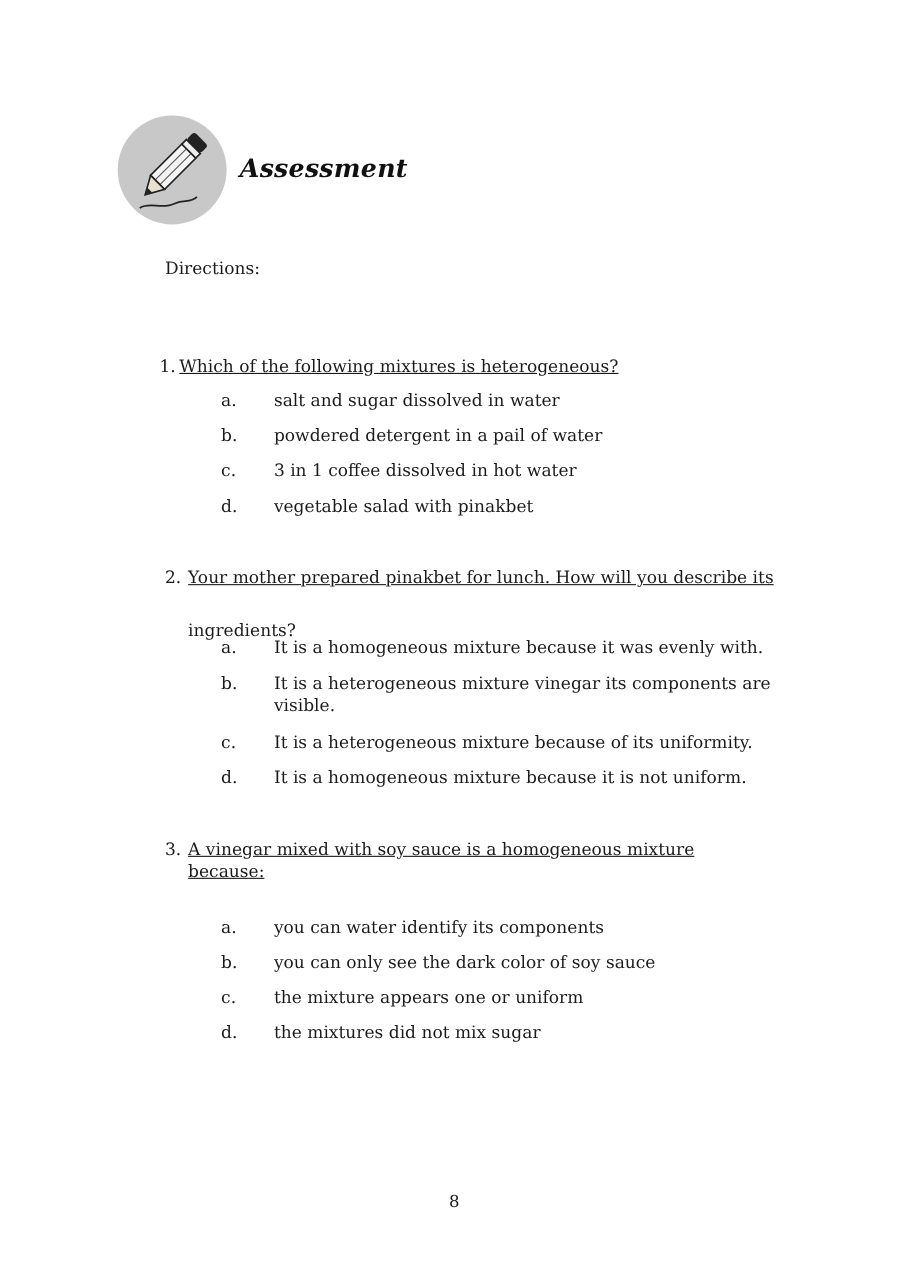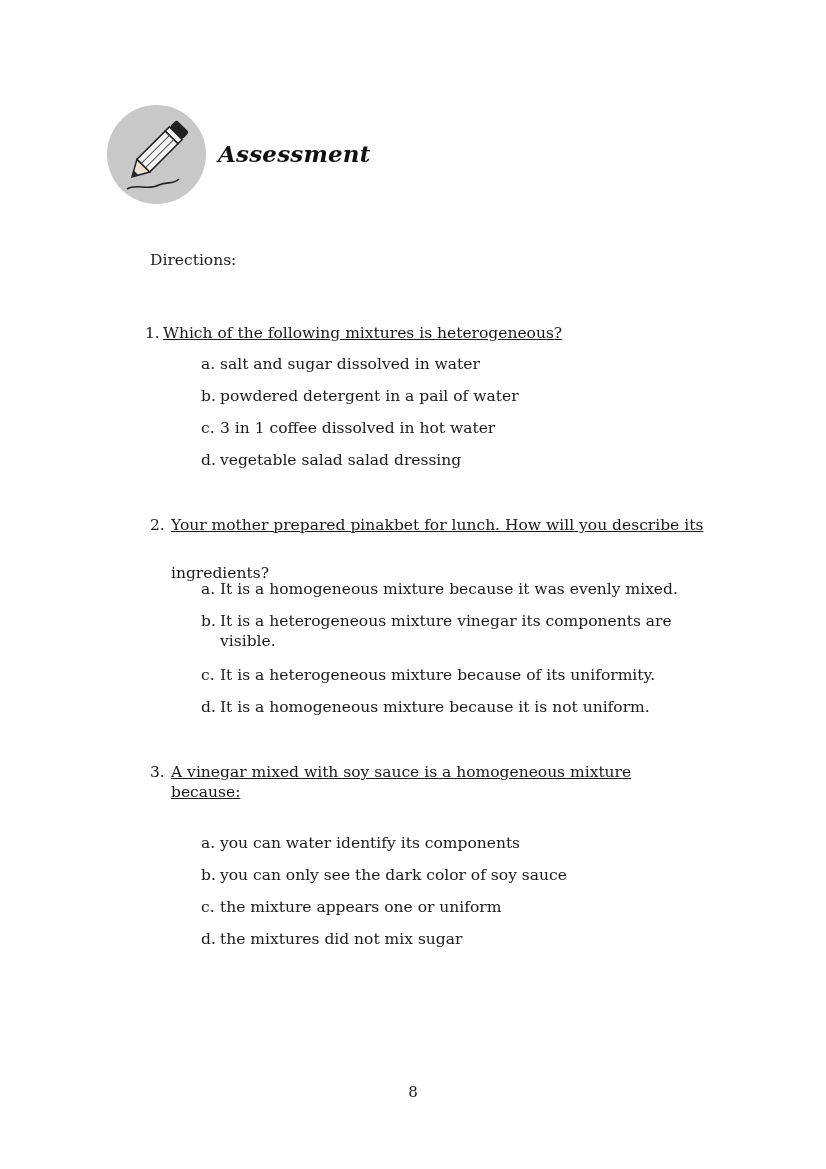--- a/index.html
+++ b/index.html
@@ -38,21 +38,21 @@
       font-family: "DejaVu Serif", serif;
       font-weight: bold;
       font-style: italic;
       font-size: 23px;
       letter-spacing: 0.2px;
       color: #111;
     }
     .directions {
       position: absolute;
       left: 150px;
-      top: 250px;
+      top: 234px;
       font-size: 15.5px;
       line-height: 20px;
       display: flex;
     }
     .directions .label {
       width: 100px;
       flex: none;
     }
     .directions .text {
       width: 480px;
@@ -72,21 +72,21 @@
       flex: 1;
       text-decoration: underline;
     }
     .option {
       position: absolute;
       font-size: 15.5px;
       line-height: 20px;
       display: flex;
     }
     .option .letter { flex: none; width: 19px; }
-    .option .otext { flex: 1; }
+    .option .otext { flex: 1; margin-left: 29px; }
     .page-number {
       position: absolute;
       left: 0;
       width: 826px;
       top: 1083px;
       text-align: center;
       font-size: 15px;
     }
   </style>
 </head>
@@ -130,35 +130,35 @@
   <div class="option" style="left:201px; top:386px; width:520px;">
     <span class="letter">b.</span>
     <span class="otext">powdered detergent in a pail of water</span>
   </div>
   <div class="option" style="left:201px; top:418px; width:520px;">
     <span class="letter">c.</span>
     <span class="otext">3 in 1 coffee dissolved in hot water</span>
   </div>
   <div class="option" style="left:201px; top:450px; width:520px;">
     <span class="letter">d.</span>
-    <span class="otext">vegetable salad salad dressing</span>
+    <span class="otext">vegetable salad with pinakbet</span>
   </div>
 
   <div class="question" style="left:150px; top:515px; width:600px;">
     <div class="q-stem">
       <span class="q-num" style="width:21px;">2.</span>
       <span class="q-text">Your mother prepared pinakbet for lunch. How will you describe its</span>
     </div>
   </div>
   <div class="question" style="left:171px; top:563px; width:580px;">
     <span>ingredients?</span>
   </div>
   <div class="option" style="left:201px; top:579px; width:540px;">
     <span class="letter">a.</span>
-    <span class="otext">It is a homogeneous mixture because it was evenly mixed.</span>
+    <span class="otext">It is a homogeneous mixture because it was evenly with.</span>
   </div>
   <div class="option" style="left:201px; top:611px; width:500px;">
     <span class="letter">b.</span>
     <span class="otext">It is a heterogeneous mixture vinegar its components are visible.</span>
   </div>
   <div class="option" style="left:201px; top:665px; width:540px;">
     <span class="letter">c.</span>
     <span class="otext">It is a heterogeneous mixture because of its uniformity.</span>
   </div>
   <div class="option" style="left:201px; top:697px; width:540px;">

